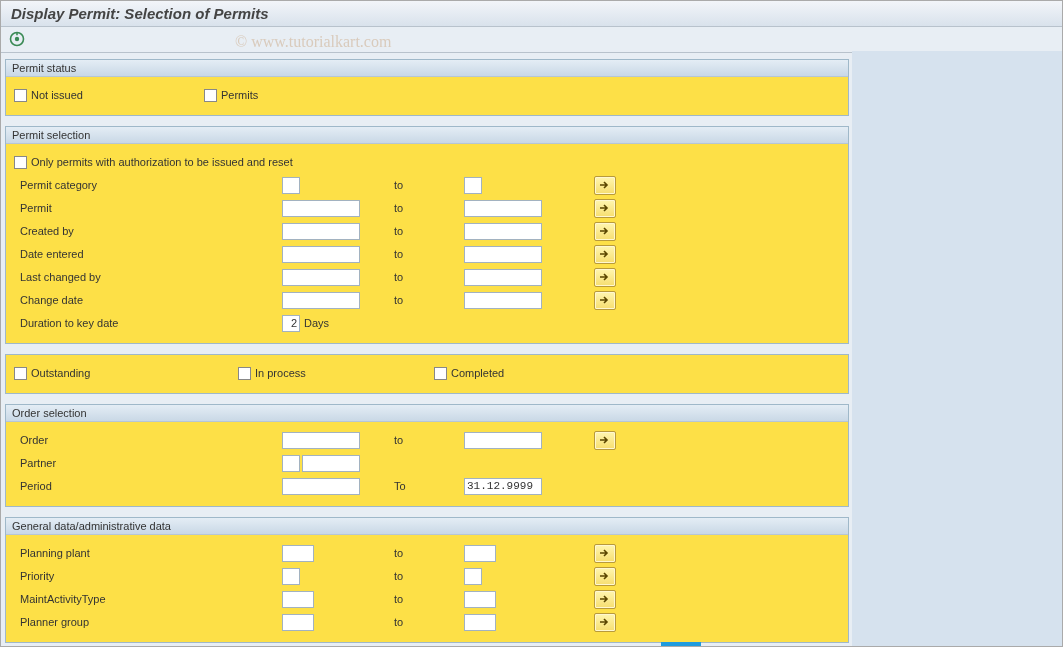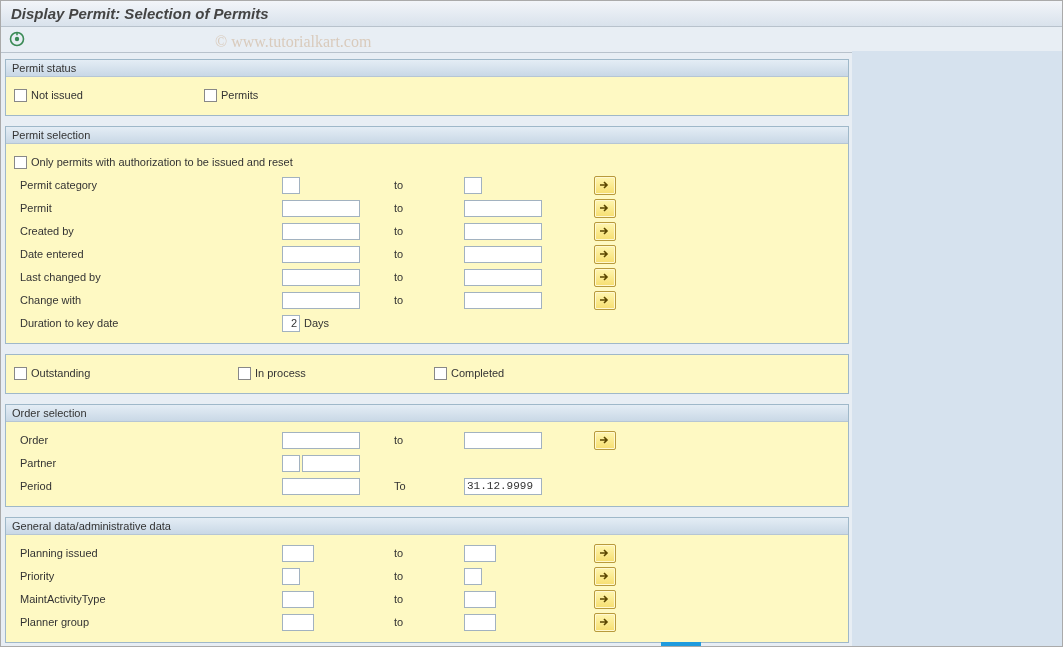--- a/index.html
+++ b/index.html
@@ -42,21 +42,21 @@
     background: #e8eef4;
     height: calc(100% - 50px);
     overflow: hidden;
   }
   .left-col {
     width: 848px;
     padding: 6px 0 0 4px;
   }
   .group {
     border: 1px solid #9fb8c9;
-    background: #fef9c3;
+    background: #fde047;
     margin-bottom: 10px;
   }
   .group-title {
     background: linear-gradient(#e4edf5, #c9d8e6);
     border-bottom: 1px solid #b6c6d4;
     padding: 2px 6px;
     font-size: 11px;
     color: #333;
   }
   .group-body {
@@ -115,21 +115,21 @@
     align-items: center;
     justify-content: center;
     cursor: pointer;
     box-shadow: inset 0 0 0 1px #fff8d0;
   }
   .arrow-btn svg { display:block; }
   .unit { margin-left: 4px; }
   .watermark {
     position: absolute;
     top: 32px;
-    left: 214px;
+    left: 234px;
     font-size: 16px;
     color: rgba(200,160,120,0.45);
     font-family: Georgia, serif;
     pointer-events: none;
   }
   .slider-hint {
     position:absolute;
     bottom:0;
     left:660px;
     width:40px;
@@ -258,21 +258,21 @@
           <span class="btn-col">
               <span class="arrow-btn">
                 <svg width="12" height="10">
                   <path d="M1 5 L8 5 M5 2 L8 5 L5 8" fill="none" stroke="#5a4600" stroke-width="1.6"></path>
                 </svg>
               </span>
             </span>
         </div>
 
         <div class="row">
-          <span class="lbl">Change with</span>
+          <span class="lbl">Change date</span>
           <span class="from-col"><input class="inp inp-m" style="margin-left: 78px;"></span>
           <span class="to-col">to</span>
           <span class="to-input-col"><input class="inp inp-m" style=""></span>
           <span class="btn-col">
               <span class="arrow-btn">
                 <svg width="12" height="10">
                   <path d="M1 5 L8 5 M5 2 L8 5 L5 8" fill="none" stroke="#5a4600" stroke-width="1.6"></path>
                 </svg>
               </span>
             </span>
@@ -330,21 +330,21 @@
           <span class="to-col">To</span>
           <span class="to-input-col"><input class="inp inp-m" style="font-family: &quot;Courier New&quot;, monospace;" value="31.12.9999"></span>
         </div>
       </div>
     </div>
 
     <div class="group">
       <div class="group-title">General data/administrative data</div>
       <div class="group-body">
         <div class="row">
-          <span class="lbl">Planning issued</span>
+          <span class="lbl">Planning plant</span>
           <span class="from-col"><input class="inp inp-xs" style="margin-left: 78px;"></span>
           <span class="to-col">to</span>
           <span class="to-input-col"><input class="inp inp-xs" style=""></span>
           <span class="btn-col">
               <span class="arrow-btn">
                 <svg width="12" height="10">
                   <path d="M1 5 L8 5 M5 2 L8 5 L5 8" fill="none" stroke="#5a4600" stroke-width="1.6"></path>
                 </svg>
               </span>
             </span>

